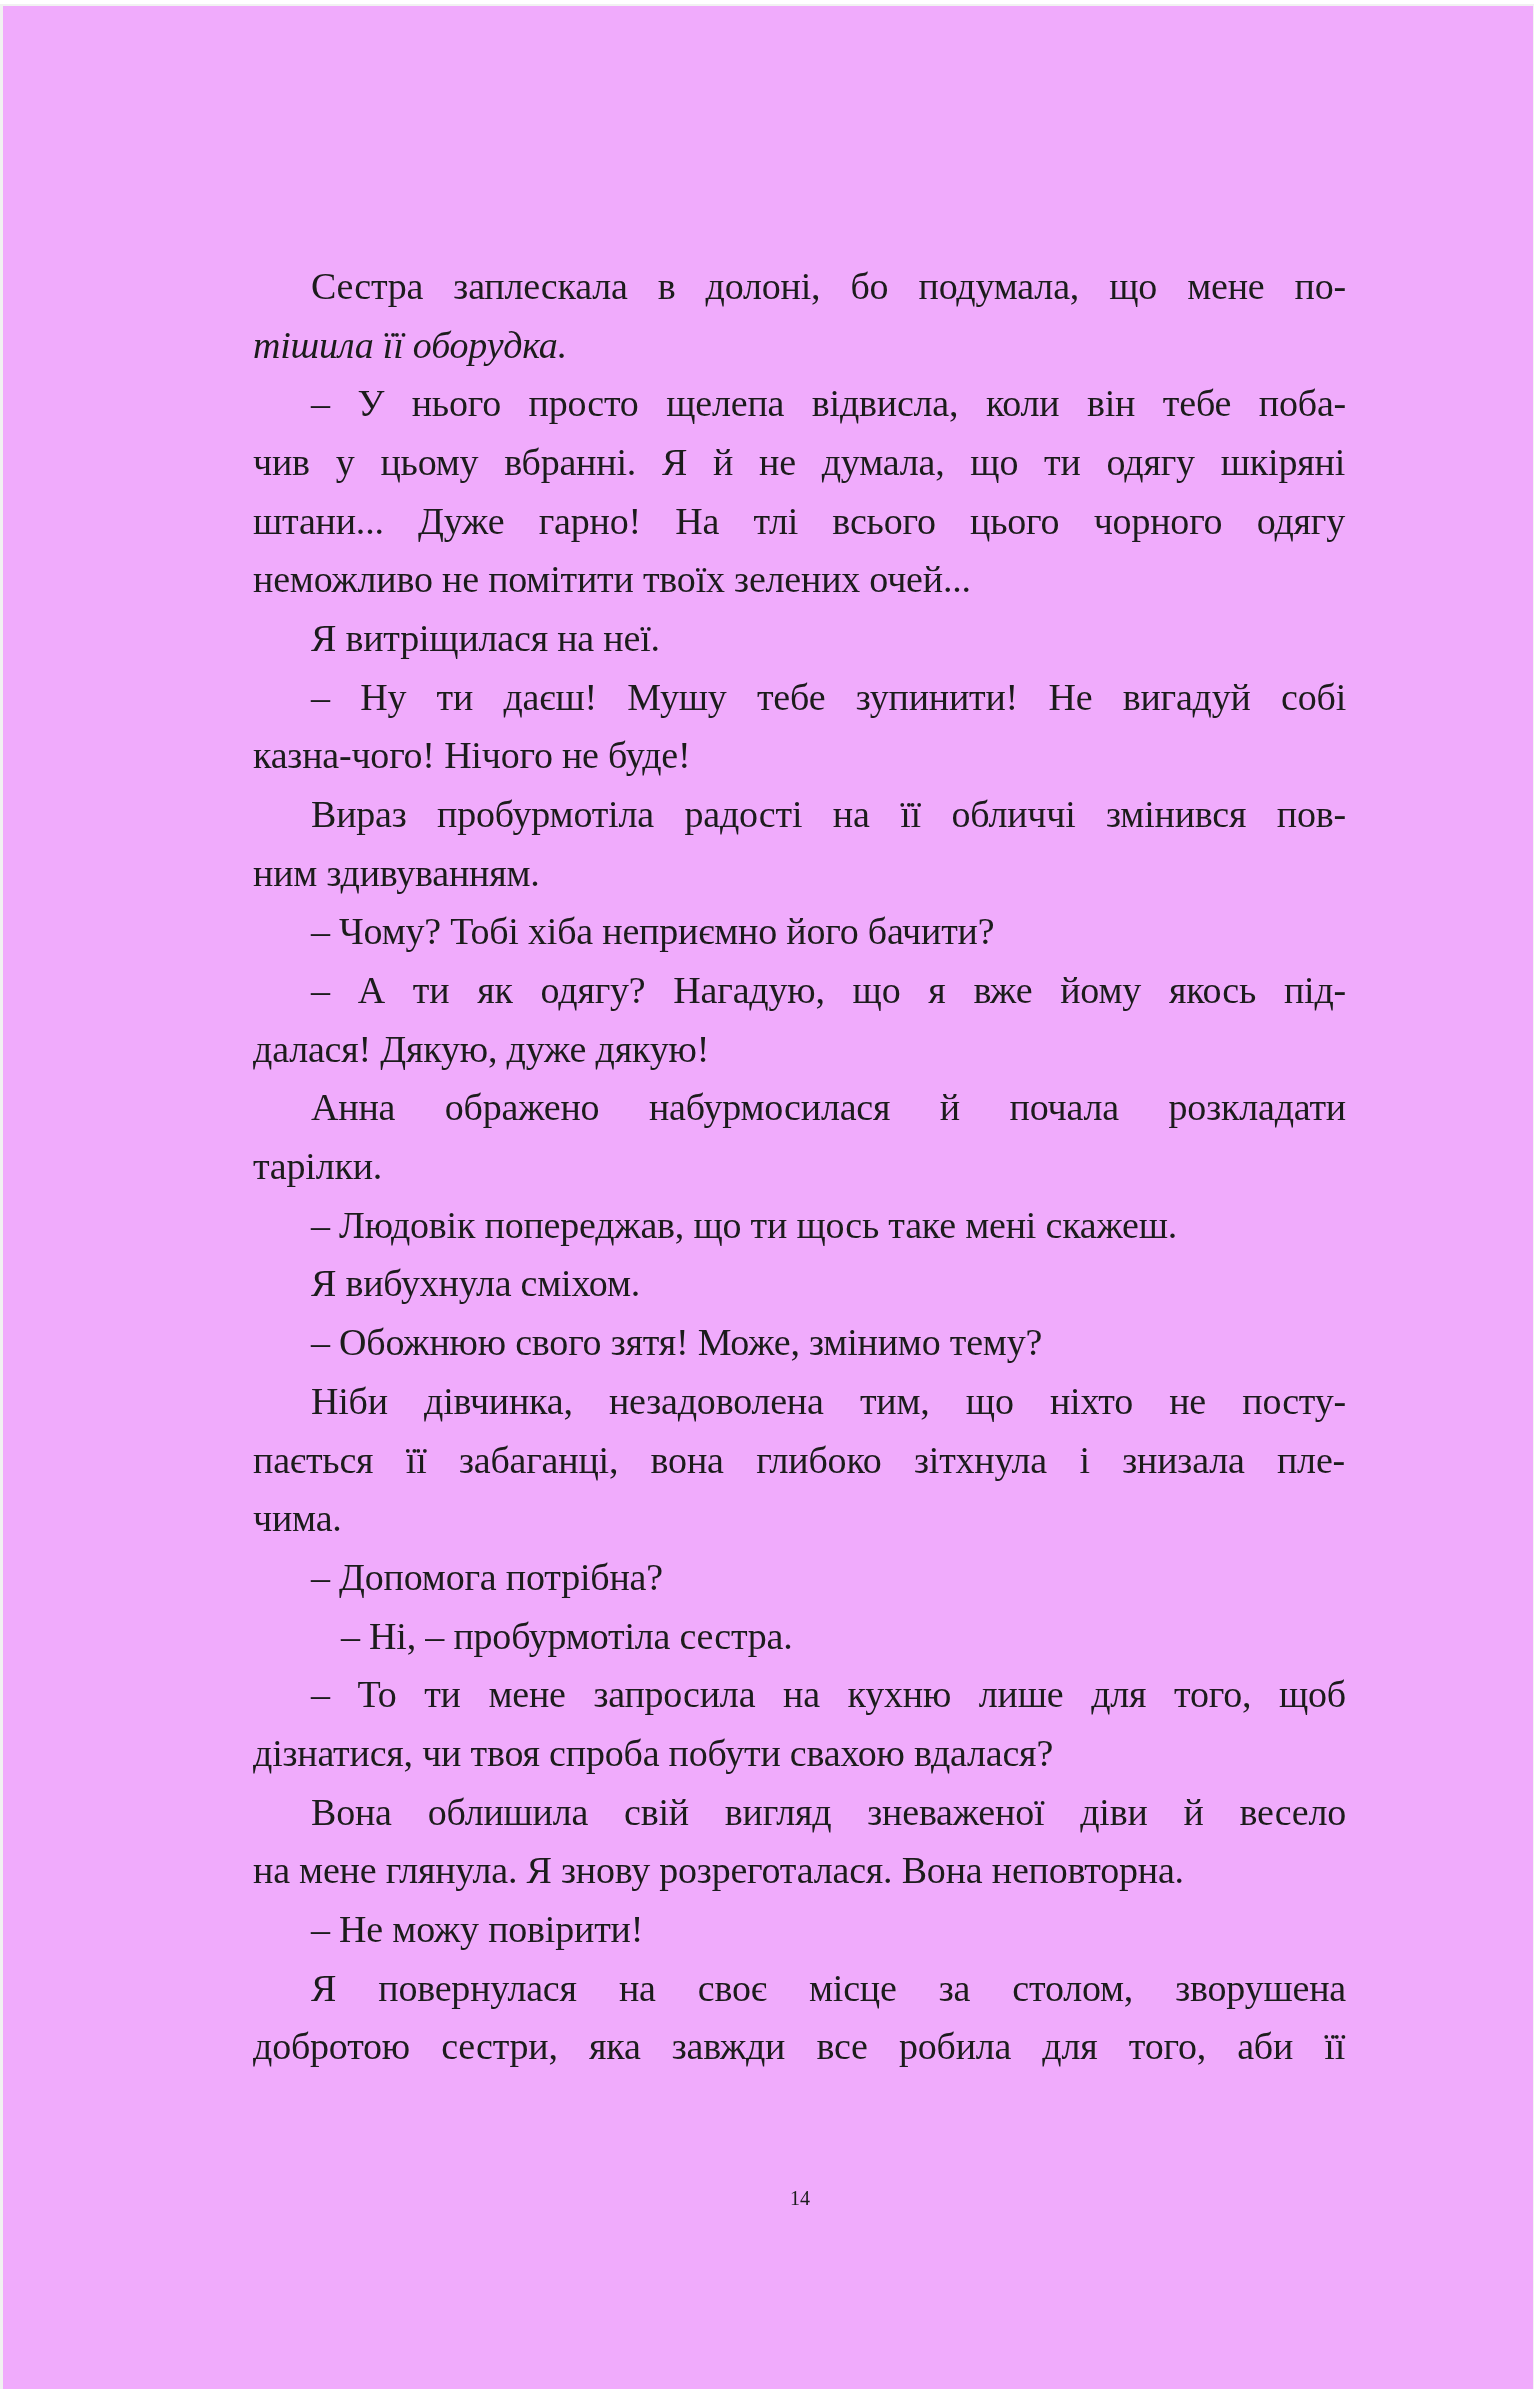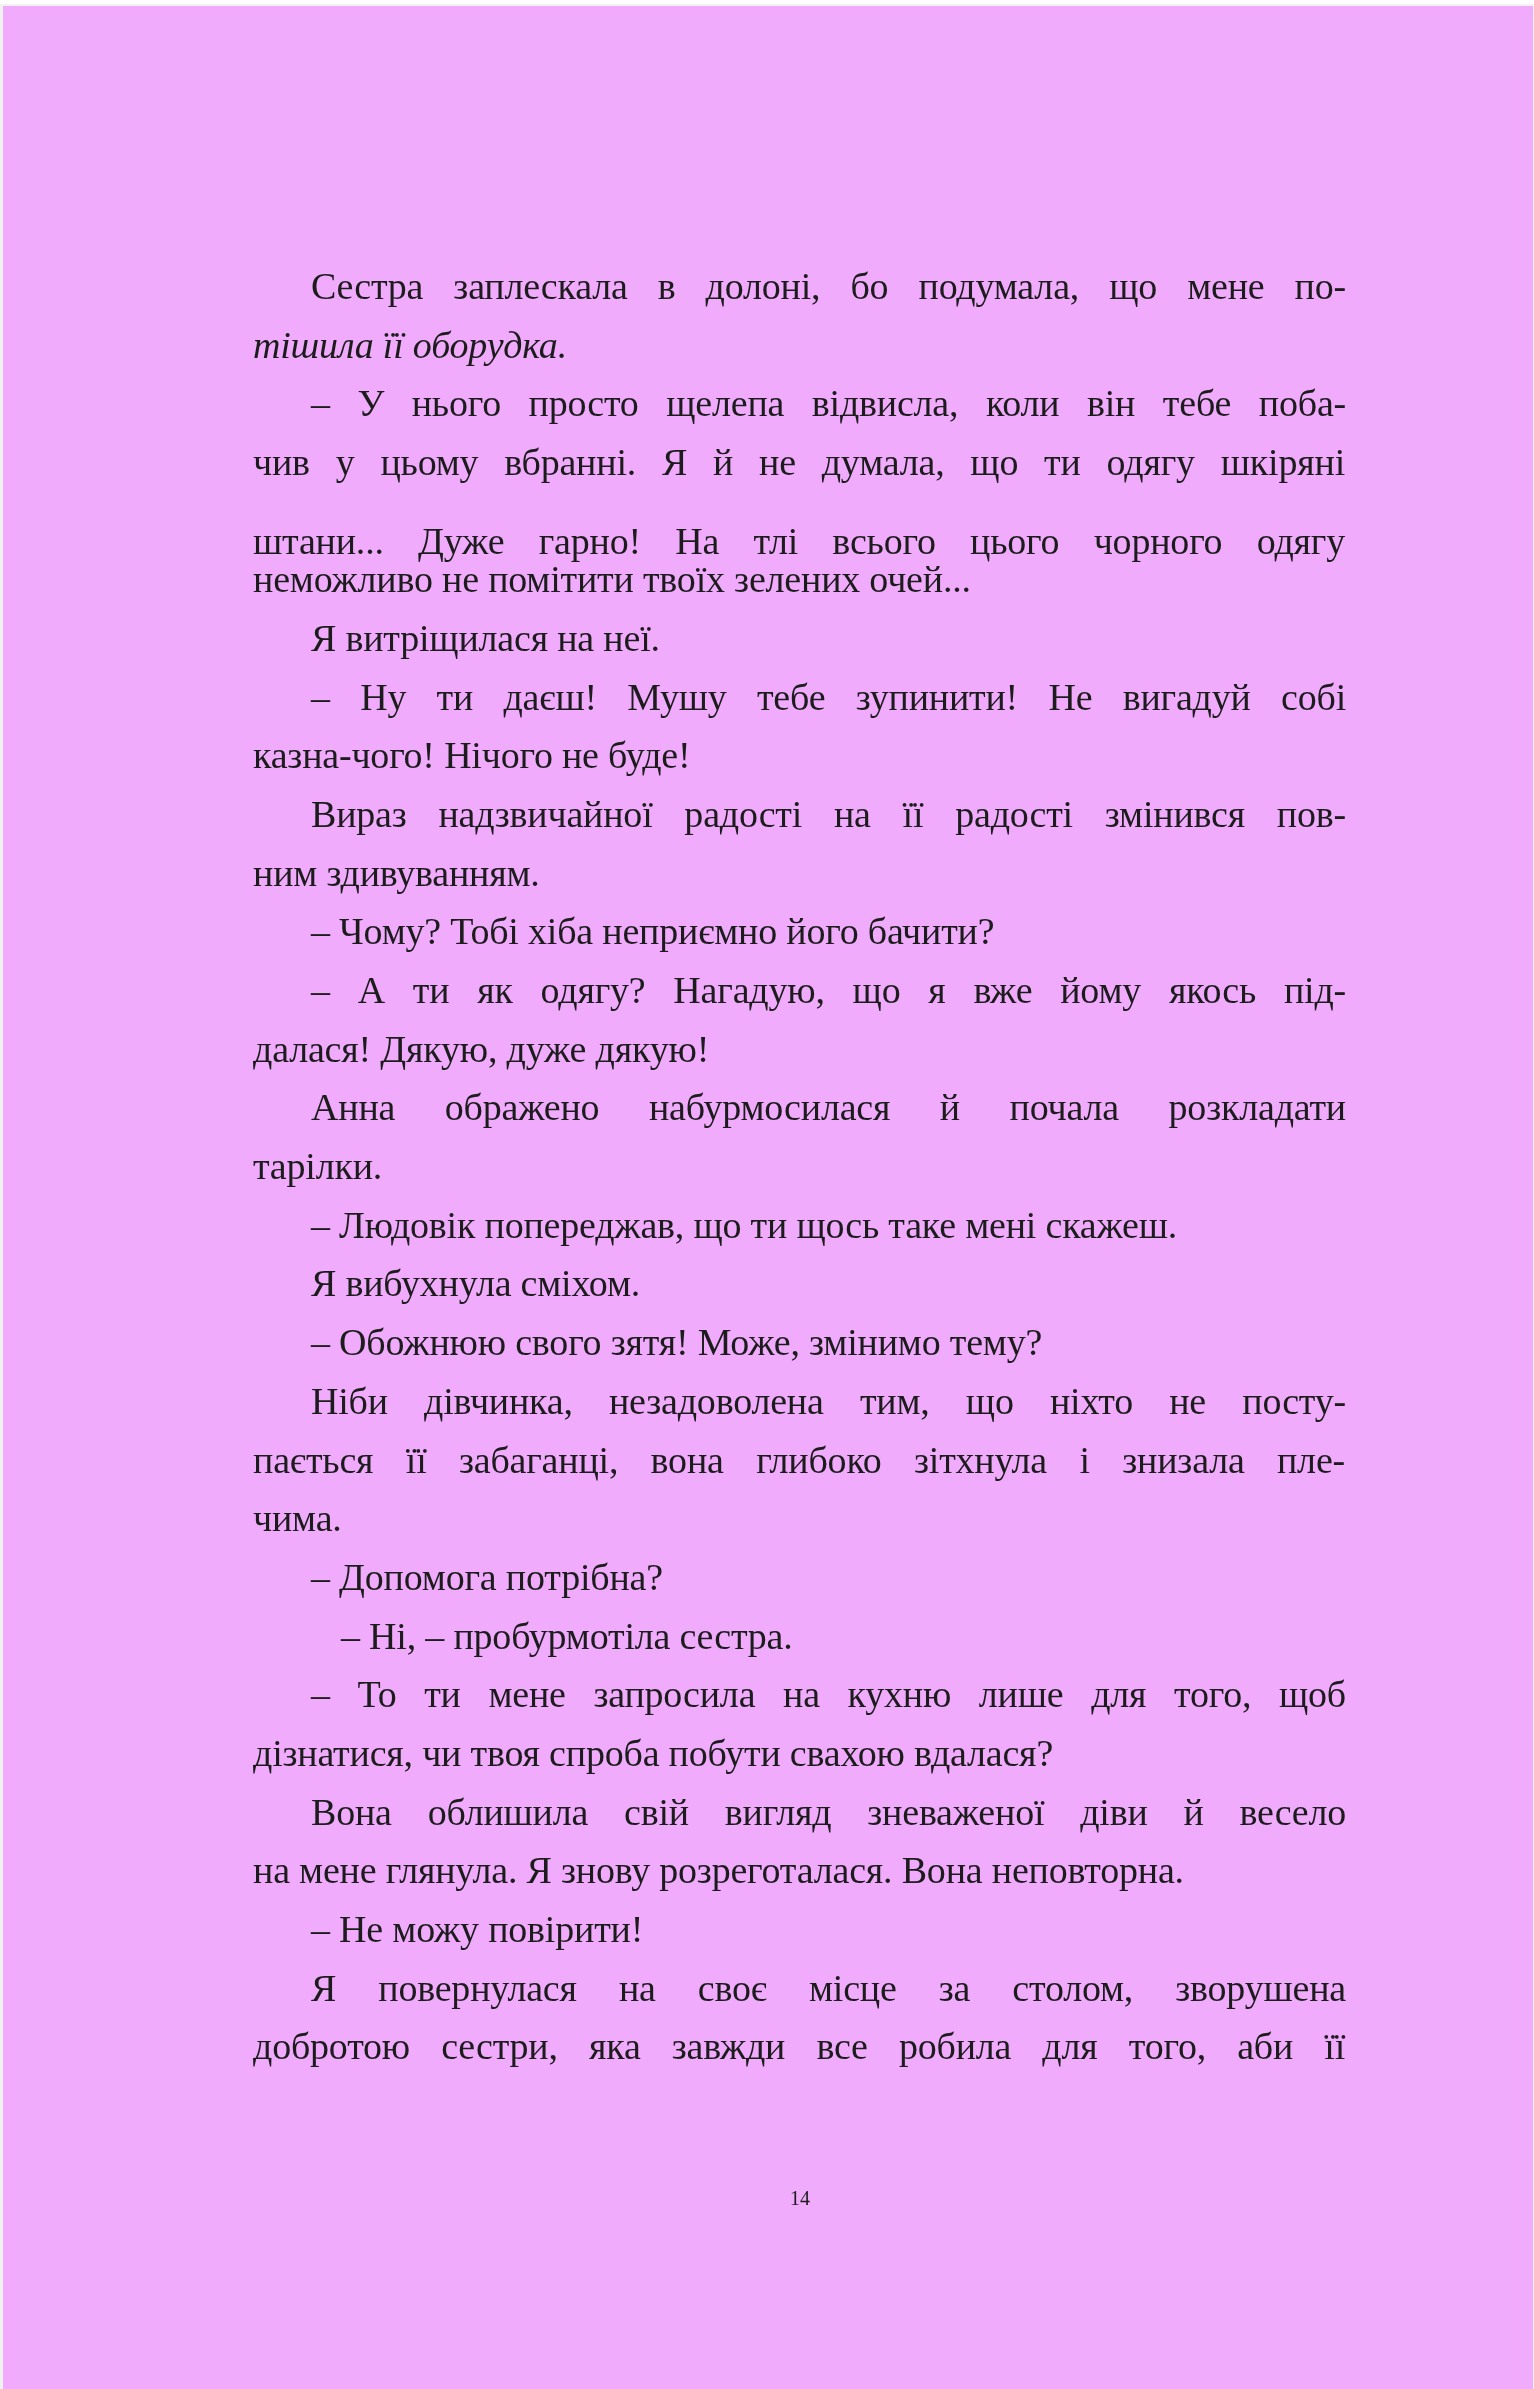--- a/index.html
+++ b/index.html
@@ -68,26 +68,26 @@
 </style>
 </head>
 <body>
 
 <div class="page">
   <div class="text-block">
     <div class="line indent" style="top: 251px;">Сестра заплескала в долоні, бо подумала, що мене по-</div>
     <div class="line last" style="top: 310px; font-style: italic;">тішила її оборудка.</div>
     <div class="line indent" style="top: 368px;">– У нього просто щелепа відвисла, коли він тебе поба-</div>
     <div class="line" style="top: 427px;">чив у цьому вбранні. Я й не думала, що ти одягу шкіряні</div>
-    <div class="line" style="top: 486px; margin-top: 20px;">штани... Дуже гарно! На тлі всього цього чорного одягу</div>
+    <div class="line" style="top: 486px;">штани... Дуже гарно! На тлі всього цього чорного одягу</div>
     <div class="line last" style="top: 544px;">неможливо не помітити твоїх зелених очей...</div>
     <div class="line indent last" style="top: 603px;">Я витріщилася на неї.</div>
     <div class="line indent" style="top: 662px;">– Ну ти даєш! Мушу тебе зупинити! Не вигадуй собі</div>
     <div class="line last" style="top: 720px;">казна-чого! Нічого не буде!</div>
-    <div class="line indent" style="top: 779px;">Вираз надзвичайної радості на її радості змінився пов-</div>
+    <div class="line indent" style="top: 779px;">Вираз пробурмотіла радості на її обличчі змінився пов-</div>
     <div class="line last" style="top: 838px;">ним здивуванням.</div>
     <div class="line indent last" style="top: 896px;">– Чому? Тобі хіба неприємно його бачити?</div>
     <div class="line indent" style="top: 955px;">– А ти як одягу? Нагадую, що я вже йому якось під-</div>
     <div class="line last" style="top: 1014px;">далася! Дякую, дуже дякую!</div>
     <div class="line indent" style="top: 1072px;">Анна ображено набурмосилася й почала розкладати</div>
     <div class="line last" style="top: 1131px;">тарілки.</div>
     <div class="line indent last" style="top: 1190px;">– Людовік попереджав, що ти щось таке мені скажеш.</div>
     <div class="line indent last" style="top: 1248px;">Я вибухнула сміхом.</div>
     <div class="line indent last" style="top: 1307px;">– Обожнюю свого зятя! Може, змінимо тему?</div>
     <div class="line indent" style="top: 1366px;">Ніби дівчинка, незадоволена тим, що ніхто не посту-</div>

